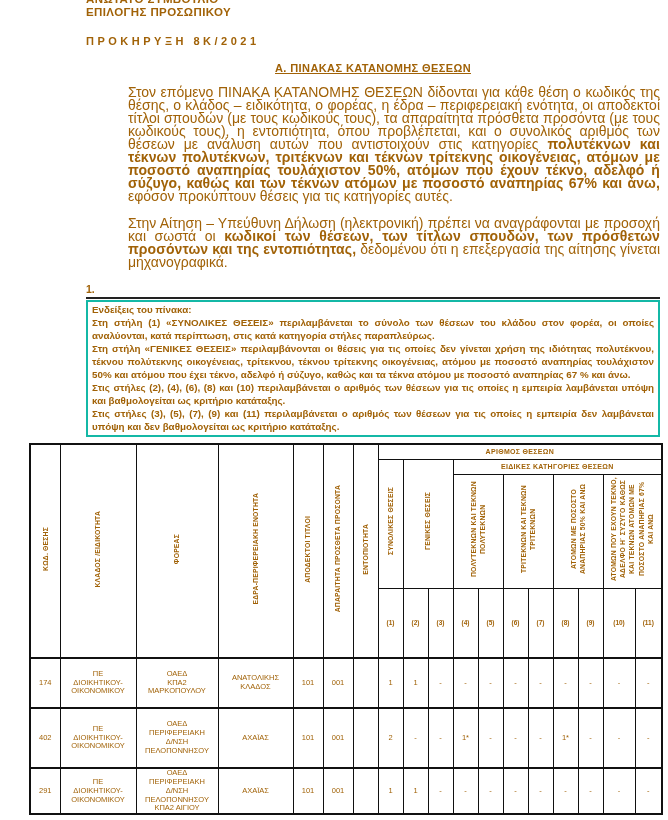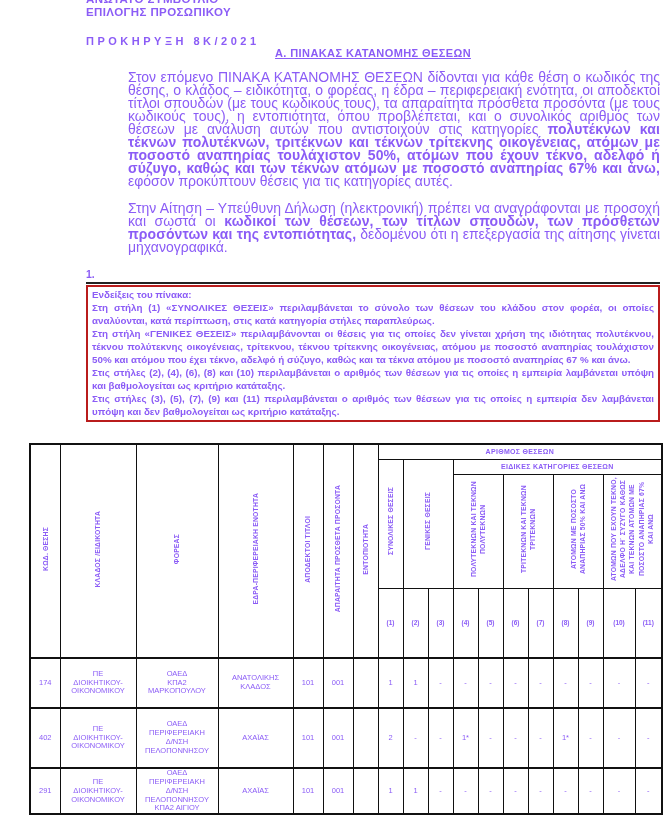--- a/index.html
+++ b/index.html
@@ -1,27 +1,27 @@
 <!DOCTYPE html>
 <html lang="el"><head>
 <meta charset="utf-8">
 <style>
   html,body{margin:0;padding:0;background:#fff;}
   .page{position:relative;width:668px;height:820px;background:#ffffff;overflow:hidden;
-        font-family:"Liberation Sans","DejaVu Sans",sans-serif;color:#8b5cf6;}
+        font-family:"Liberation Sans","DejaVu Sans",sans-serif;color:#a16207;}
   .content{position:absolute;left:86px;top:-7px;width:574px;}
   .org{font-weight:bold;font-size:11.5px;line-height:13px;letter-spacing:.4px;}
   .proclamation{text-align:left;font-weight:bold;font-size:11px;letter-spacing:3.5px;margin-top:16px;}
-  .section-a{text-align:center;font-weight:bold;font-size:11px;text-decoration:underline;letter-spacing:.4px;}
+  .section-a{text-align:center;font-weight:bold;font-size:11px;text-decoration:underline;margin-top:15px;letter-spacing:.4px;}
   .para{margin-top:12px;font-size:14px;line-height:13px;text-align:justify;margin-left:42px;}
   .para b{letter-spacing:.1px;}
   .h1-row{display:flex;margin-top:9px;font-weight:bold;font-size:10.5px;
           border-bottom:2px solid #222;padding-bottom:2px;}
   .h1-num{width:44px;}
-  .notes-box{border:2px solid #b91c1c;padding:1px 4px 2px 4px;font-weight:bold;font-size:9.8px;
+  .notes-box{border:2px solid #14b8a6;padding:1px 4px 2px 4px;font-weight:bold;font-size:9.8px;
              line-height:13px;text-align:justify;margin-top:1px;}
   .notes-box p{margin:0;}
   
   table.positions{position:absolute;left:29px;top:443px;width:632px;border-collapse:collapse;
                   table-layout:fixed;border:2px solid #111;}
   table.positions th,table.positions td{border:1px solid #111;padding:0;vertical-align:middle;
                   text-align:center;overflow:hidden;}
   th.band{font-size:7px;font-weight:bold;letter-spacing:.3px;}
   tr.band-row{height:15px;}
   tr.rot-row{height:114px;}

